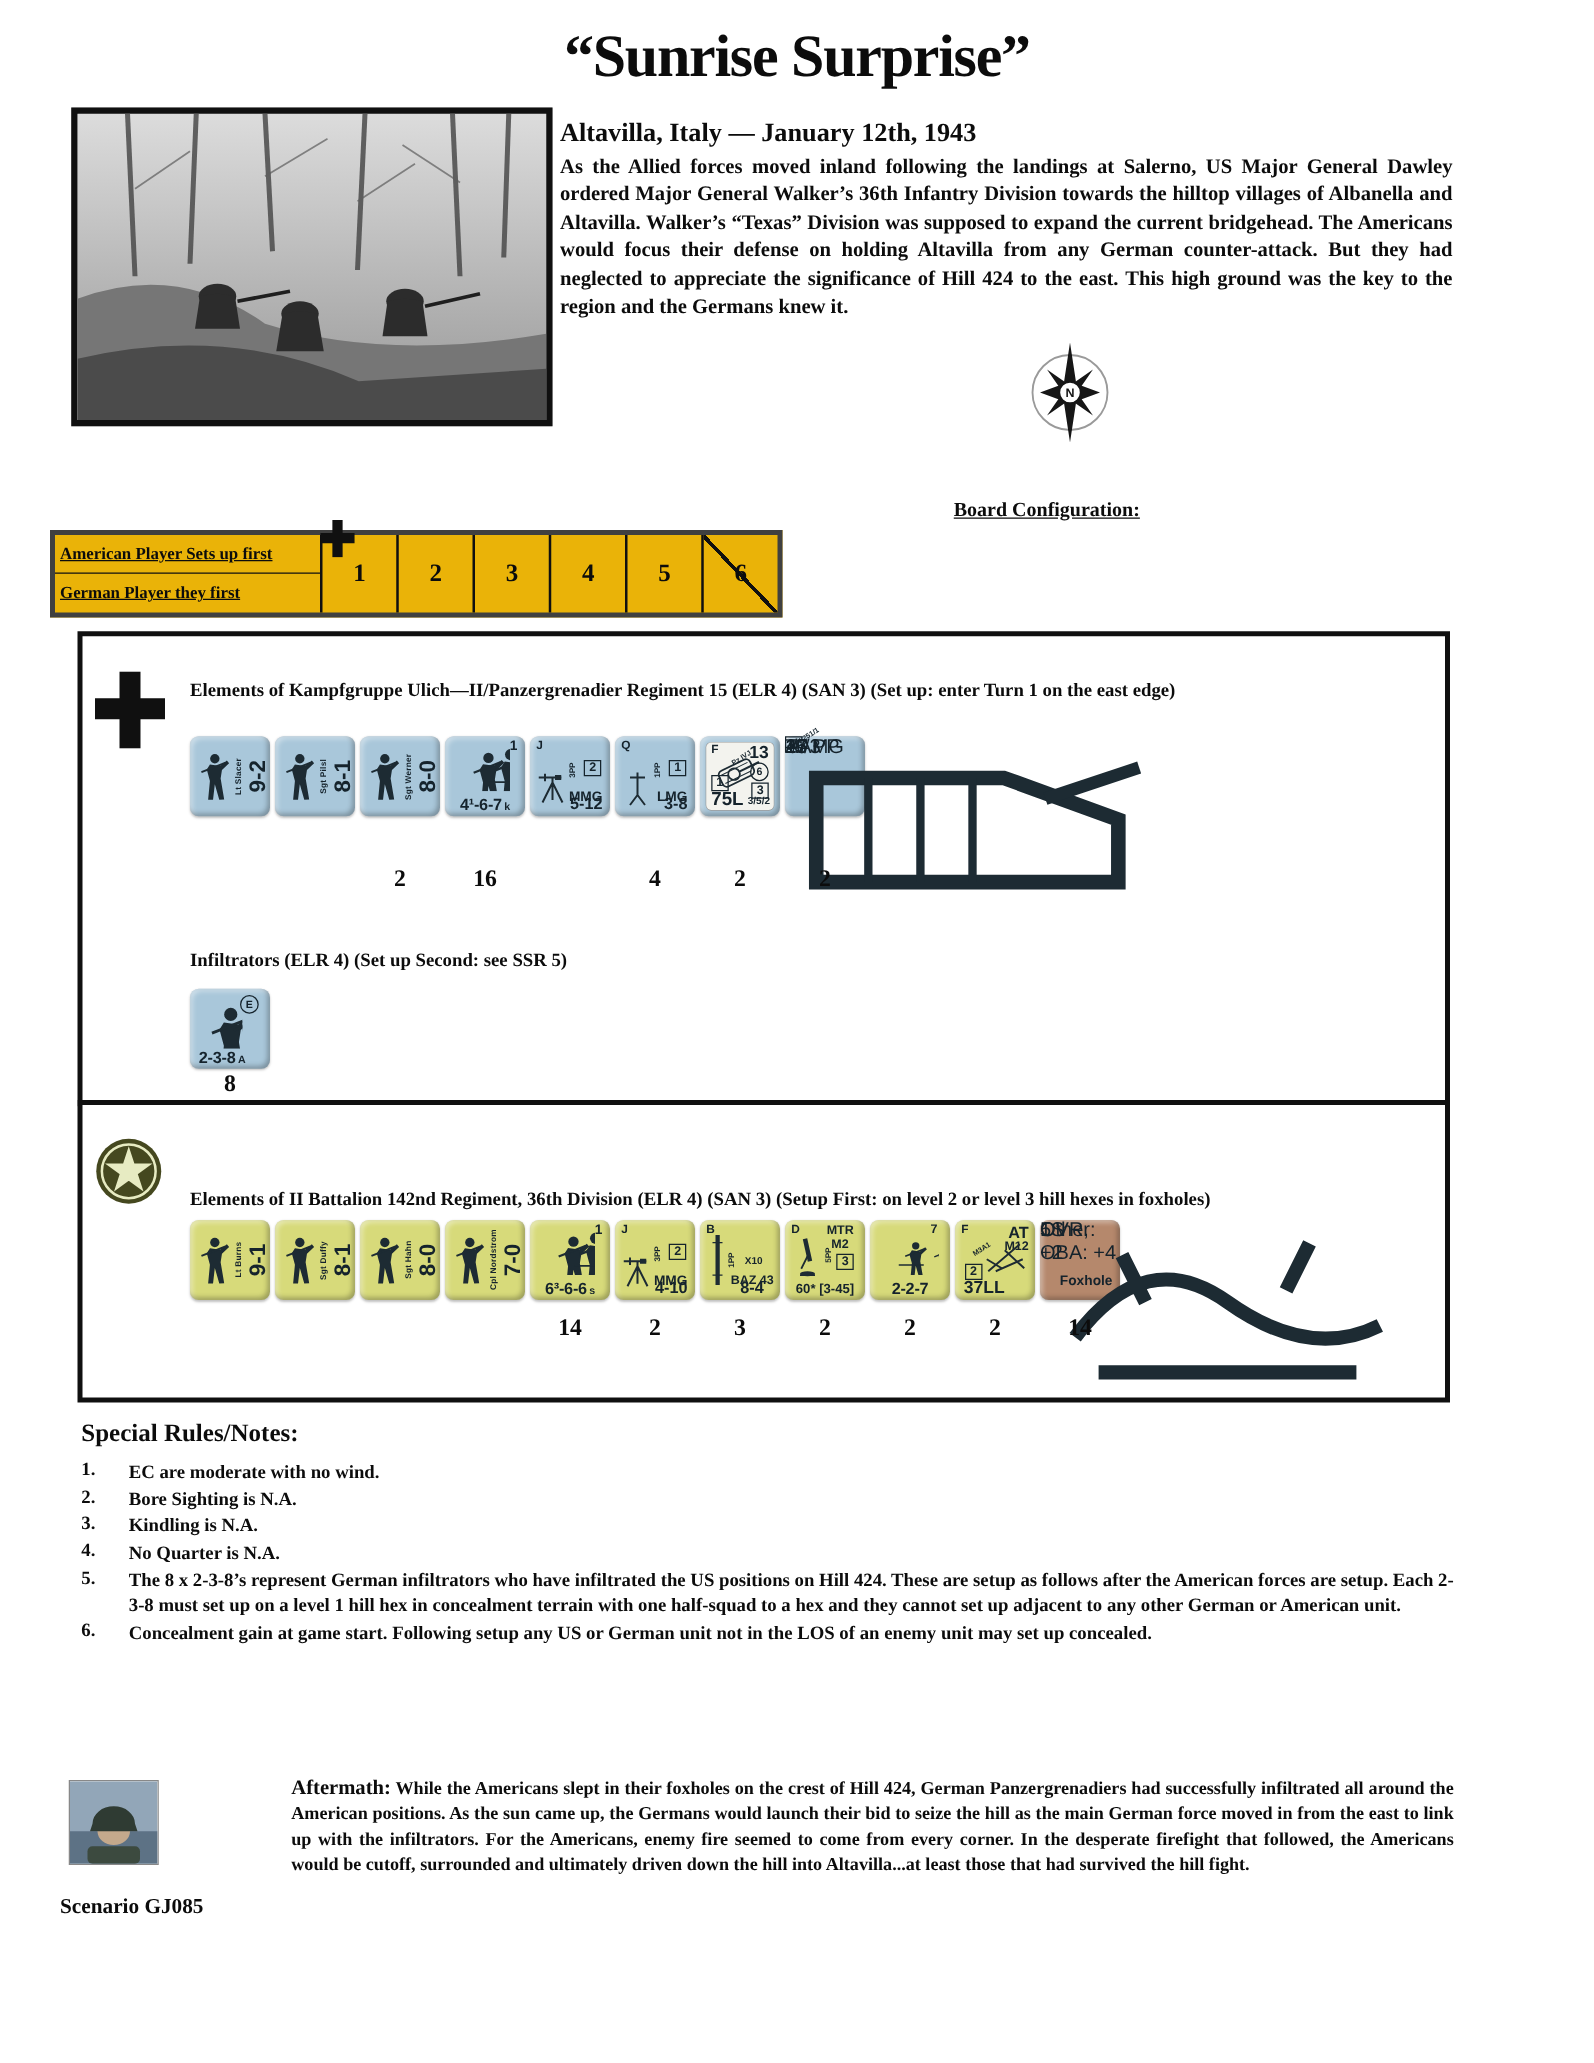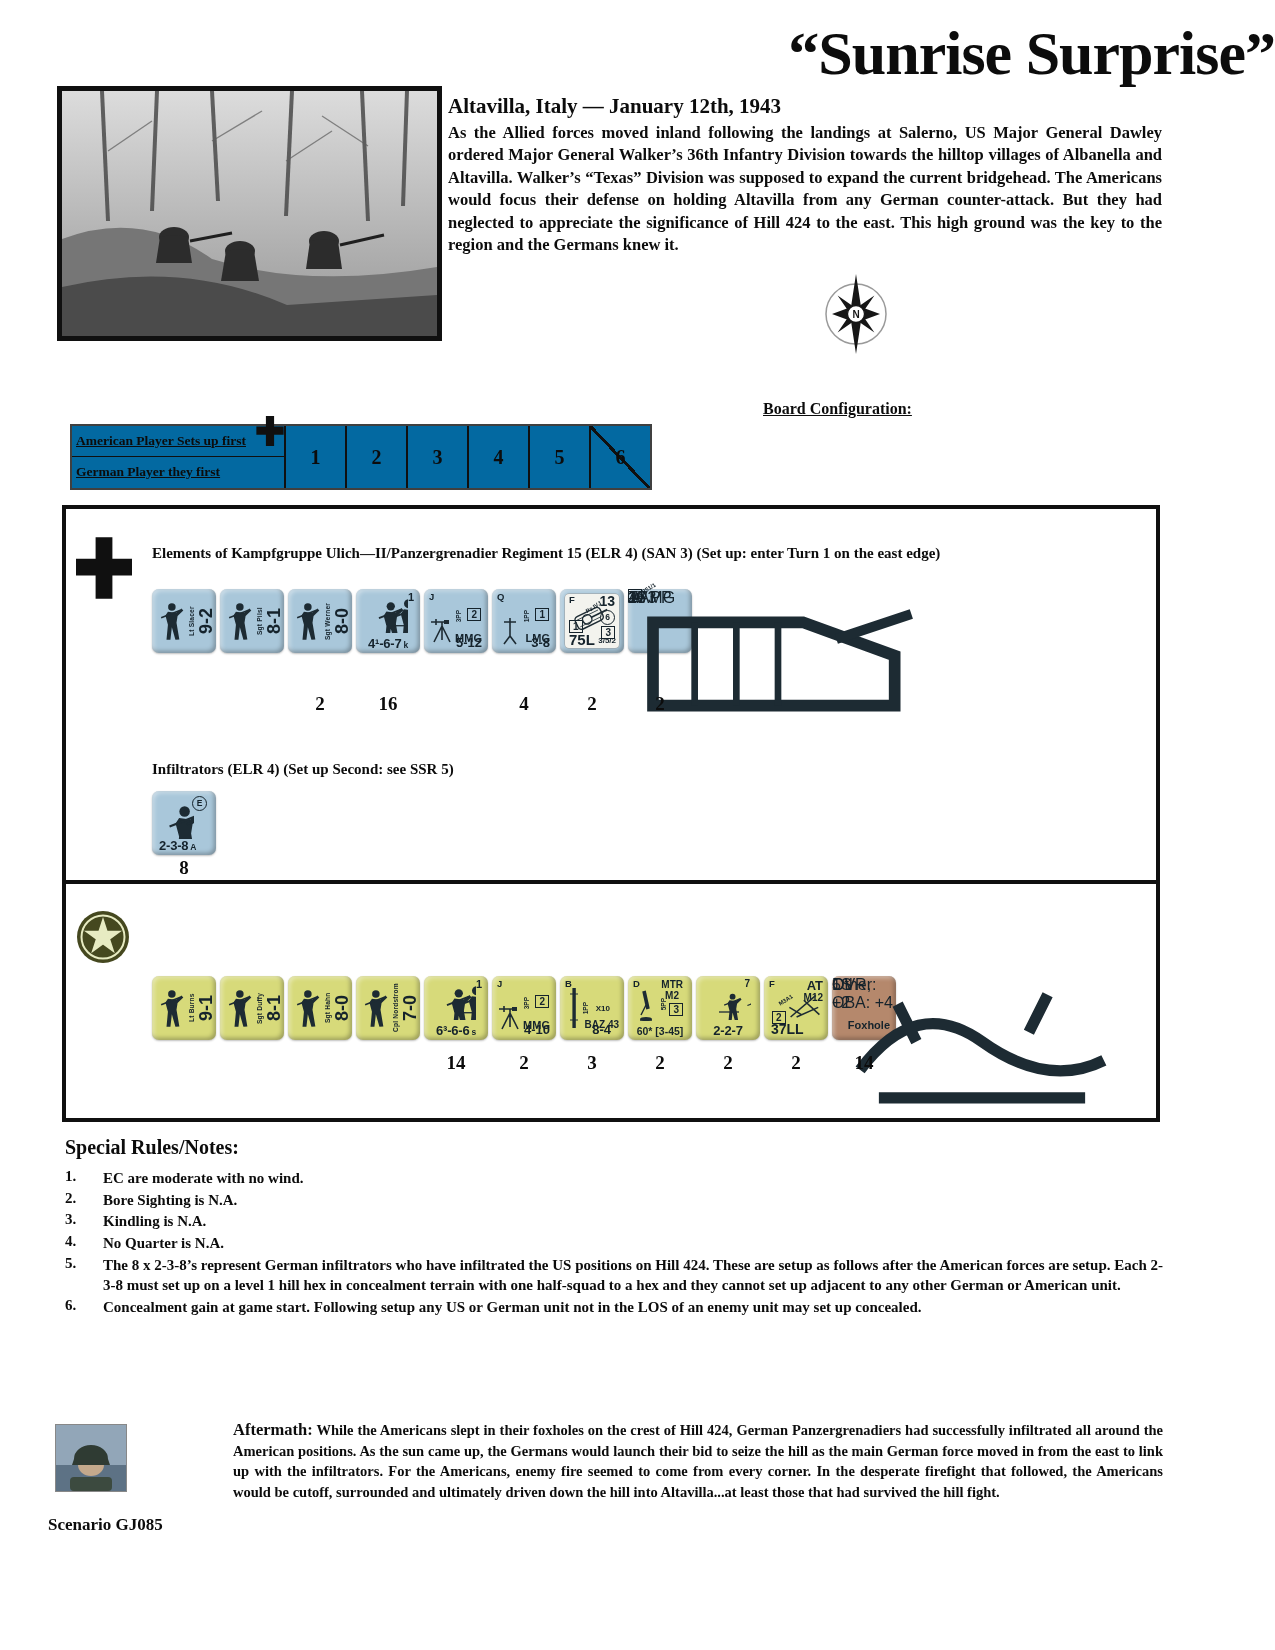--- a/index.html
+++ b/index.html
@@ -1,39 +1,39 @@
 <!DOCTYPE html>
 <html><head>
 <meta charset="utf-8">
 <style>
   html,body{margin:0;padding:0;background:#e8e8e8;}
   .page{position:relative;width:1275px;height:1650px;background:#ffffff;margin:0 auto;
         font-family:"Liberation Serif",serif;color:#0c0c0c;overflow:hidden;}
   .abs{position:absolute;}
 
   
-  .title{top:18px;left:0;width:100%;text-align:right;font-size:62px;font-weight:bold;letter-spacing:-1px;}
+  .title{top:18px;left:0;width:100%;text-align:center;font-size:48px;font-weight:bold;letter-spacing:-1px;}
 
   
   .photo{left:57px;top:86px;width:375px;height:245px;border:5px solid #101010;background:#bbb;}
   .photo svg{display:block;width:100%;height:100%;}
 
   
   .loc-head{left:448px;top:94px;width:714px;font-size:21px;font-weight:bold;}
   .desc{left:448px;top:122px;width:714px;font-size:16.5px;font-weight:bold;line-height:1.36;text-align:justify;}
 
   .victory{left:60px;top:332px;width:700px;font-size:16.5px;font-weight:bold;line-height:1.35;text-align:justify;}
 
   .compass{left:816px;top:274px;width:80px;height:80px;}
   .board-label{left:763px;top:400px;font-size:16px;font-weight:bold;text-decoration:underline;}
   .board-box{left:963px;top:286px;width:152px;height:172px;border:5px solid #101010;}
   .board-id{position:absolute;left:9px;top:4px;font-size:17px;font-weight:bold;}
 
   
-  .turn-track{left:70px;top:424px;display:flex;border:2px solid #404040;background:#0369a1;}
+  .turn-track{left:40px;top:424px;display:flex;border:4px solid #404040;background:#eab308;}
   .turn-label-cell{width:212px;display:flex;flex-direction:column;border-right:2px solid #101010;}
   .turn-label{height:30px;line-height:30px;padding-left:4px;font-size:13.5px;font-weight:bold;text-decoration:underline;white-space:nowrap;}
   .turn-label + .turn-label{border-top:1.5px solid #101010;}
   .turn-cell{width:59px;height:62px;border-left:2px solid #101010;font-size:20px;font-weight:bold;
              display:flex;align-items:center;justify-content:center;}
   .turn-cell:first-of-type{border-left:none;}
   .turn-cell.slashed{background:linear-gradient(to top right,transparent 47.5%,#101010 47.5%,#101010 51%,transparent 51%);}
   .track-cross{left:256px;top:416px;width:28px;height:30px;}
 
   
@@ -380,20 +380,21 @@
       </div>
     <div class="counts-row" style="top:348px;">
       <span class="count-slot">8</span>
     </div>
   </div>
 
   <div class="abs ob-box american-box">
     <svg class="faction-icon" style="top:26px;width:54px;height:54px;">
         <use href="#sym-star"></use>
       </svg>
+    <div class="ob-header" style="top:68px;">Elements of  II Battalion 142nd Regiment, 36th Division (ELR 4) (SAN 3) (Setup First:  on level 2 or level 3 hill hexes in foxholes)</div>
     <div class="counter-row" style="top:92px;" id="american-counters">
         <div class="counter leader" style="background:#d7da7a">
           <svg class="art art-leader">
             <use href="#sym-soldier"></use>
           </svg>
         <span class="c-vert c-name">Lt Burns</span>
           <span class="c-vert c-val">9-1</span>
         </div>
         <div class="counter leader" style="background:#d7da7a">
           <svg class="art art-leader">

